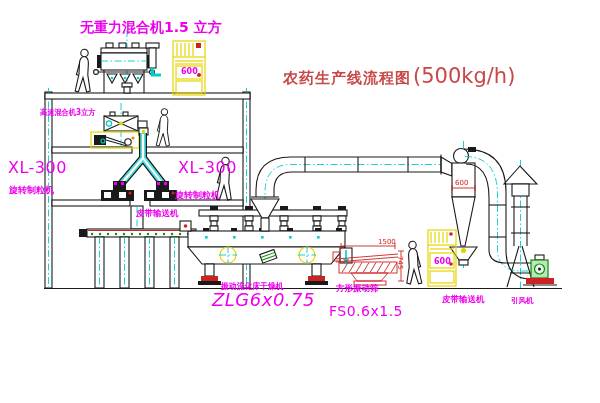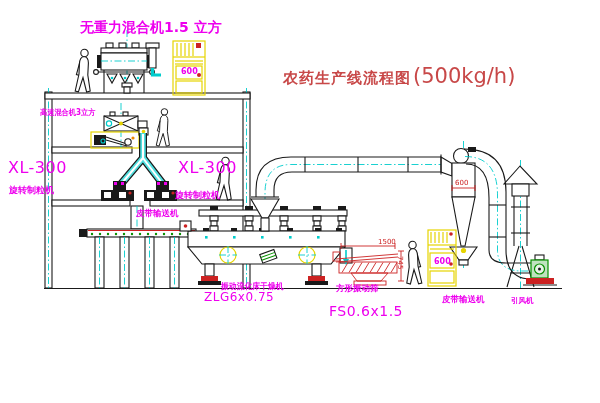--- a/index.html
+++ b/index.html
@@ -351,21 +351,21 @@
   </div>
 
   <div class="lbl" style="left:80px;top:20px;font-size:14px;">无重力混合机1.5 立方</div>
   <div class="lbl" style="left:40px;top:109px;font-size:8px;transform:scaleX(0.9);">高速混合机3立方</div>
   <div class="model" style="left:8px;top:160px;font-size:16px;">XL-300</div>
   <div class="lbl" style="left:9px;top:186px;font-size:9px;">旋转制粒机</div>
   <div class="model" style="left:178px;top:160px;font-size:16px;">XL-300</div>
   <div class="lbl" style="left:175px;top:191px;font-size:9px;">旋转制粒机</div>
   <div class="lbl" style="left:136px;top:209px;font-size:8.5px;text-align:center;">皮带输送机</div>
   <div class="lbl" style="left:221px;top:282px;font-size:8.5px;transform:scaleX(0.92);">振动流化床干燥机</div>
-  <div class="model" style="left:204px;top:291px;font-size:12px;">ZLG6x0.75</div>
+  <div class="model" style="left:212px;top:291px;font-size:18px;font-style:italic;">ZLG6x0.75</div>
   <div class="lbl" style="left:336px;top:284px;font-size:8.5px;">方形振动筛</div>
   <div class="model" style="left:329px;top:304px;font-size:14px;">FS0.6x1.5</div>
   <div class="lbl" style="left:442px;top:295px;font-size:8.5px;">皮带输送机</div>
   <div class="lbl" style="left:511px;top:297px;font-size:7.5px;">引风机</div>
 
   <div class="dim" style="left:356px;top:239px;font-size:7px;margin-left:22px;">1500</div>
   <div class="dim" style="left:403px;top:256px;font-size:7px;transform:rotate(90deg);">745</div>
   <div class="dim" style="left:455px;top:180px;font-size:7px;">600</div>
 
   <div class="lbl" style="left:181px;top:68px;font-size:8px;">600</div>

